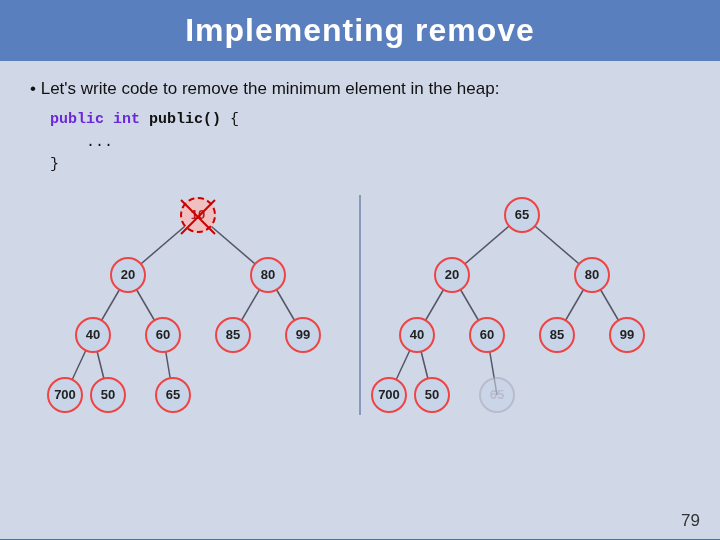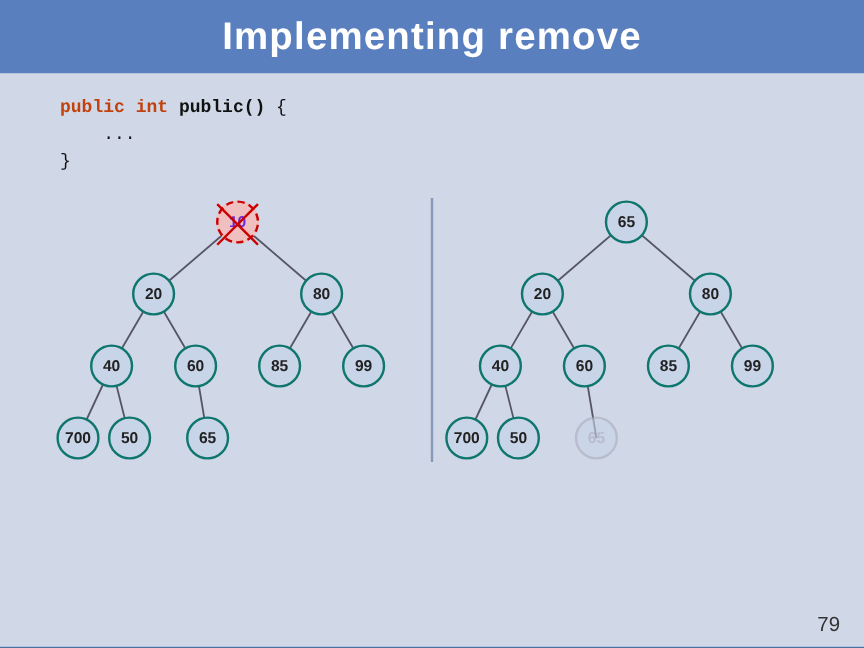--- a/index.html
+++ b/index.html
@@ -39,21 +39,21 @@
     }
 
     .code-block {
       font-family: 'Courier New', monospace;
       font-size: 15px;
       color: #111;
       margin-left: 20px;
       margin-bottom: 8px;
       line-height: 1.5;
     }
-    .code-block .kw { color: #c2410c; font-weight: bold; }
+    .code-block .kw { color: #6d28d9; font-weight: bold; }
     .code-block .fn { font-weight: bold; }
 
     .diagrams {
       display: flex;
       flex-direction: row;
       justify-content: space-around;
       align-items: flex-start;
       margin-top: 0px;
       padding: 0 10px;
     }
@@ -71,41 +71,41 @@
       width: 100%; height: 100%;
       pointer-events: none;
     }
 
     .node {
       position: absolute;
       width: 36px;
       height: 36px;
       border-radius: 50%;
       background: #c8d4e8;
-      border: 2px solid #0f766e;
+      border: 2px solid #ef4444;
       display: flex;
       align-items: center;
       justify-content: center;
       font-size: 13px;
       font-weight: bold;
       color: #222;
       transform: translate(-50%, -50%);
     }
 
     .node.ghost {
       background: #c8d4e8;
       border-color: #aab;
       color: #aab;
       opacity: 0.6;
     }
 
     .node.removed {
       background: #f0c0c0;
       border: 2px dashed #cc0000;
-      color: #6d28d9;
+      color: #b91c1c;
       position: absolute;
       transform: translate(-50%, -50%);
     }
 
     .node.removed::before,
     .node.removed::after {
       content: '';
       position: absolute;
       width: 2px;
       height: 48px;
@@ -134,20 +134,23 @@
     }
   </style>
 </head>
 <body>
 
 <div class="header">
   <h1>Implementing remove</h1>
 </div>
 
 <div class="content">
+  <div class="bullet">
+    • <span>Let's write code to remove the minimum element in the heap:</span>
+  </div>
   <div class="code-block">
     <span class="kw">public</span> <span class="kw">int</span> <span class="fn">public()</span> {<br>
     &nbsp;&nbsp;&nbsp;&nbsp;...<br>
     }
   </div>
 
   <div class="diagrams">
 
     <div class="tree-container">
       <svg class="tree-svg" id="svg-left">

